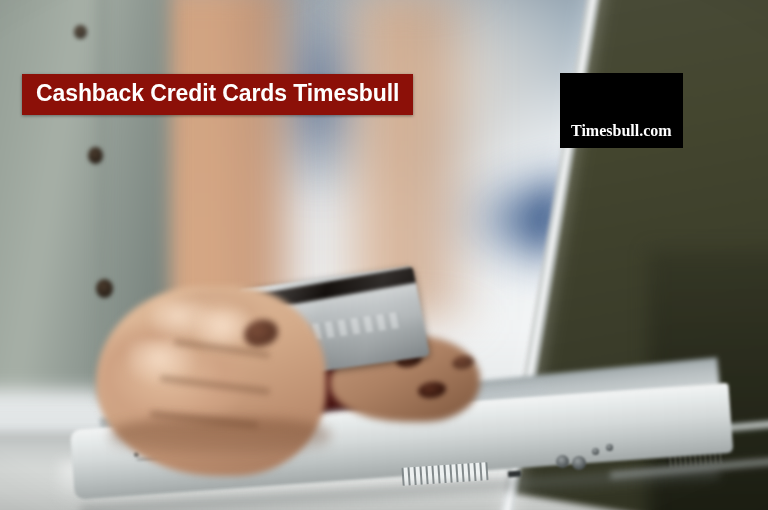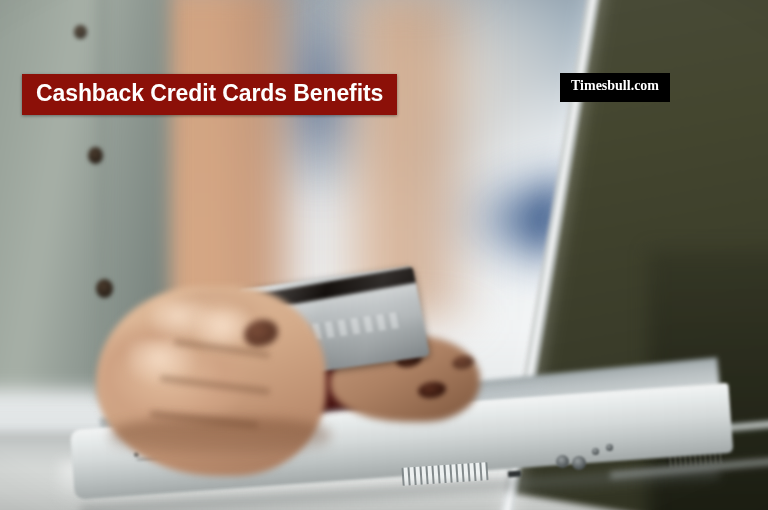--- a/index.html
+++ b/index.html
@@ -493,24 +493,25 @@
     position: absolute;
     left: 560px;
     top: 73px;
     padding: 6px 11px 8px 11px;
     background: #000000;
   }
   .watermark .wm-text {
     display: block;
     color: #ffffff;
     font-family: "Liberation Serif", serif;
-    font-size: 14px;
+    font-size: 16px;
     font-weight: bold;
     line-height: 1.05;
     white-space: nowrap;
+    margin-top: 44px;
   }
 </style>
 </head>
 <body>
 
 <div id="stage">
 
   <div class="photo">
 
     <div class="bg-base"></div>
@@ -578,20 +579,20 @@
     <div class="finger-crease c1"></div>
     <div class="finger-crease c2"></div>
     <div class="finger-crease c3"></div>
     <div class="hand-dark-low"></div>
 
     <div class="softfocus"></div>
     <div class="vignette"></div>
   </div>
 
   <div class="title-banner">
-    <span class="title-text">Cashback Credit Cards Benefits</span>
+    <span class="title-text">Cashback Credit Cards Timesbull</span>
   </div>
 
   <div class="watermark">
     <span class="wm-text">Timesbull.com</span>
   </div>
 
 </div>
 
 </body></html>

